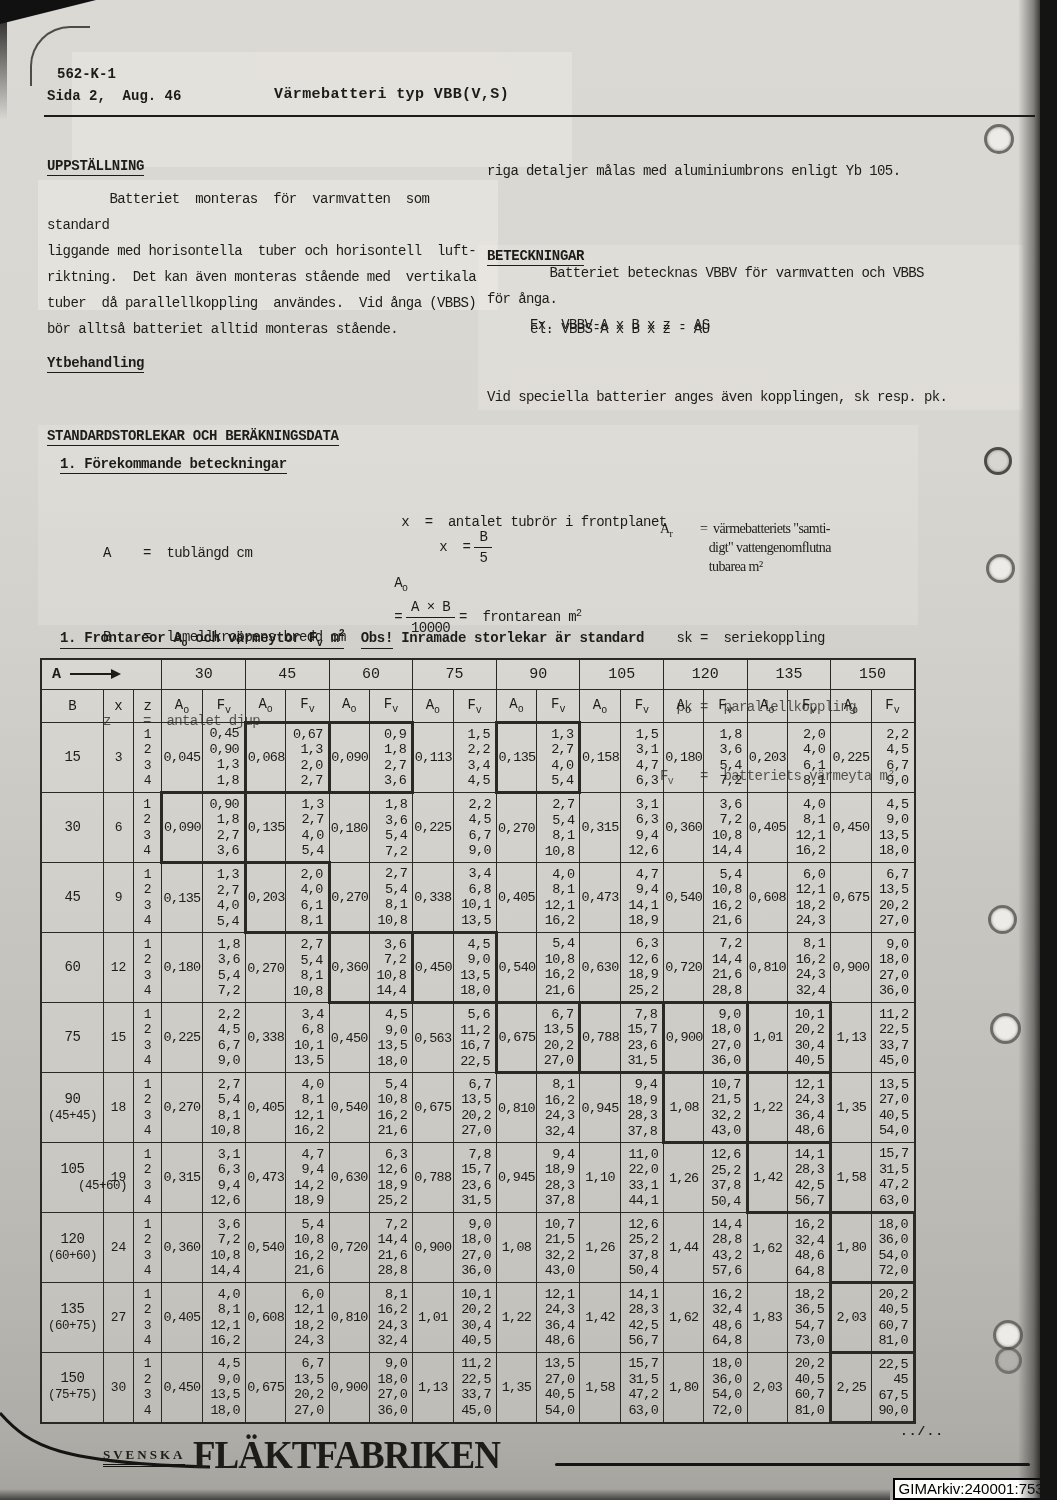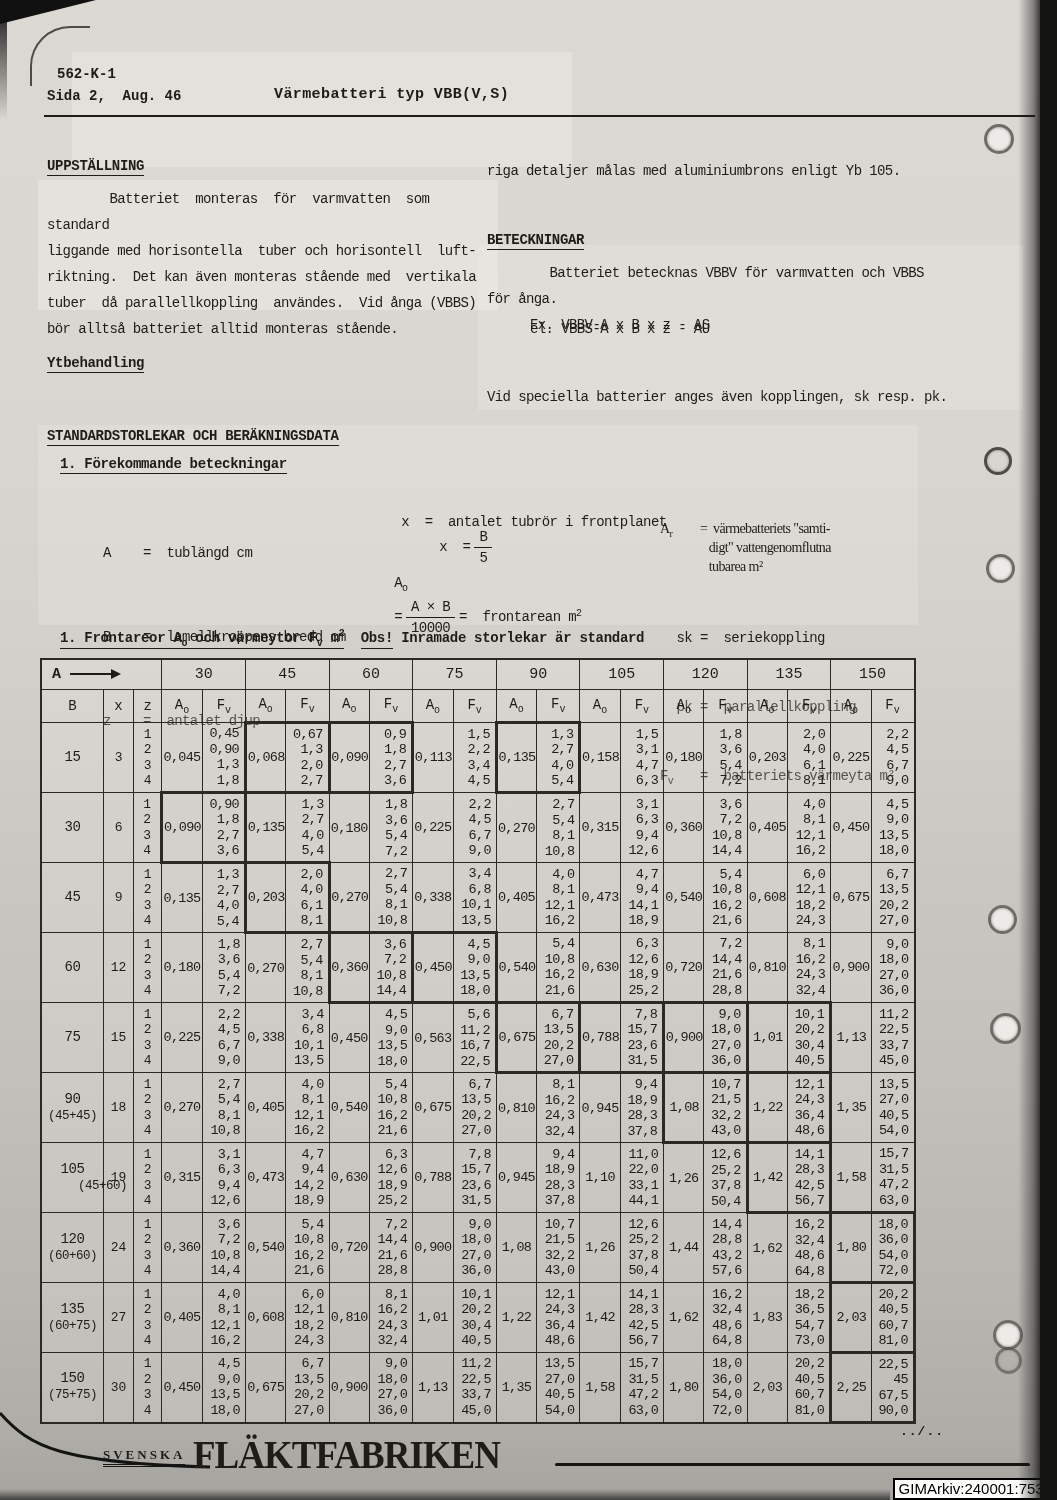--- a/index.html
+++ b/index.html
@@ -74,21 +74,21 @@
   <div class="abs hd" style="left:47px;top:158px;">UPPSTÄLLNING</div>
   <div class="abs mono" style="left:47px;top:186px;width:440px;">        Batteriet  monteras  för  varmvatten  som standard
 liggande med horisontella  tuber och horisontell  luft-
 riktning.  Det kan även monteras stående med  vertikala
 tuber  då parallellkoppling  användes.  Vid ånga (VBBS)
 bör alltså batteriet alltid monteras stående.</div>
 
   <div class="abs hd" style="left:47px;top:355px;">Ytbehandling</div>
 
   <div class="abs mono" style="left:487px;top:158px;width:550px;">riga detaljer målas med aluminiumbrons enligt Yb 105.</div>
-  <div class="abs hd" style="left:487px;top:232px;">BETECKNINGAR</div>
+  <div class="abs hd" style="left:487px;top:248px;">BETECKNINGAR</div>
   <div class="abs mono" style="left:487px;top:260px;width:540px;">        Batteriet betecknas VBBV för varmvatten och VBBS
 för ånga.</div>
   <div class="abs mono" style="left:530px;top:314px;line-height:22px;">Ex. VBBV-A x B x z - AS</div>
   <div class="abs mono" style="left:530px;top:318px;line-height:22px;">el. VBBS-A x B x z - AU</div>
   <div class="abs mono" style="left:487px;top:384px;width:560px;">Vid speciella batterier anges även kopplingen, sk resp. pk.</div>
 
   <div class="abs hd" style="left:47px;top:428px;">STANDARDSTORLEKAR OCH BERÄKNINGSDATA</div>
   <div class="abs hd" style="left:60px;top:456px;font-weight:600;">1.  Förekommande beteckningar</div>
 
   <div class="abs mono deflist" style="left:103px;top:483px;line-height:28px;">

